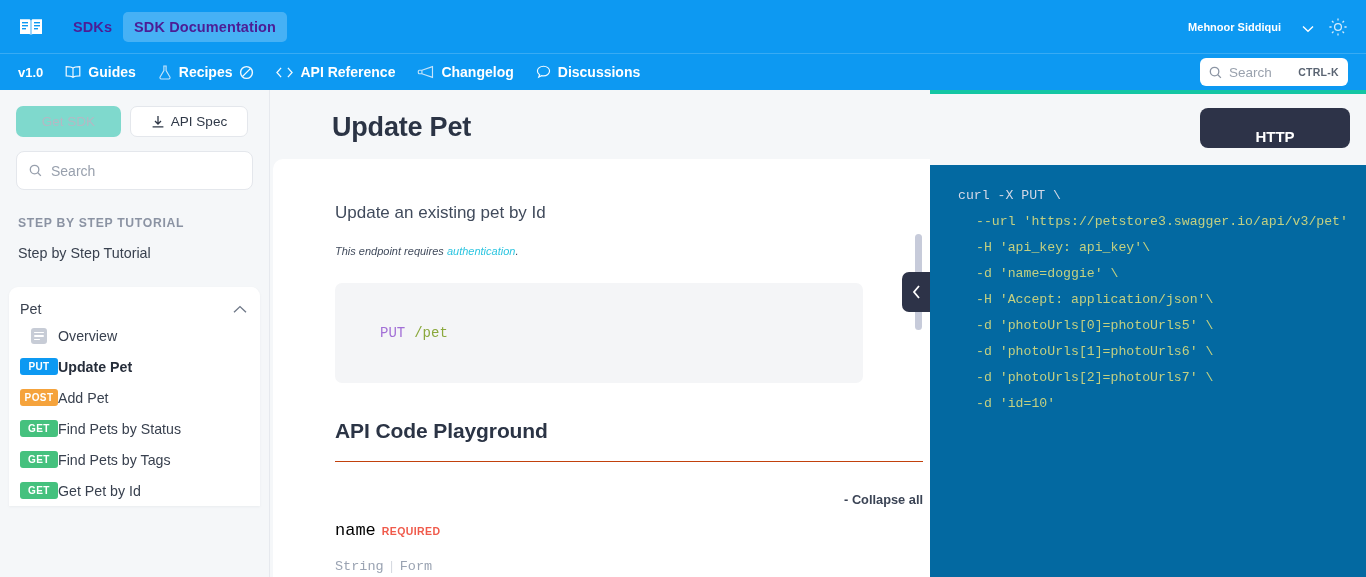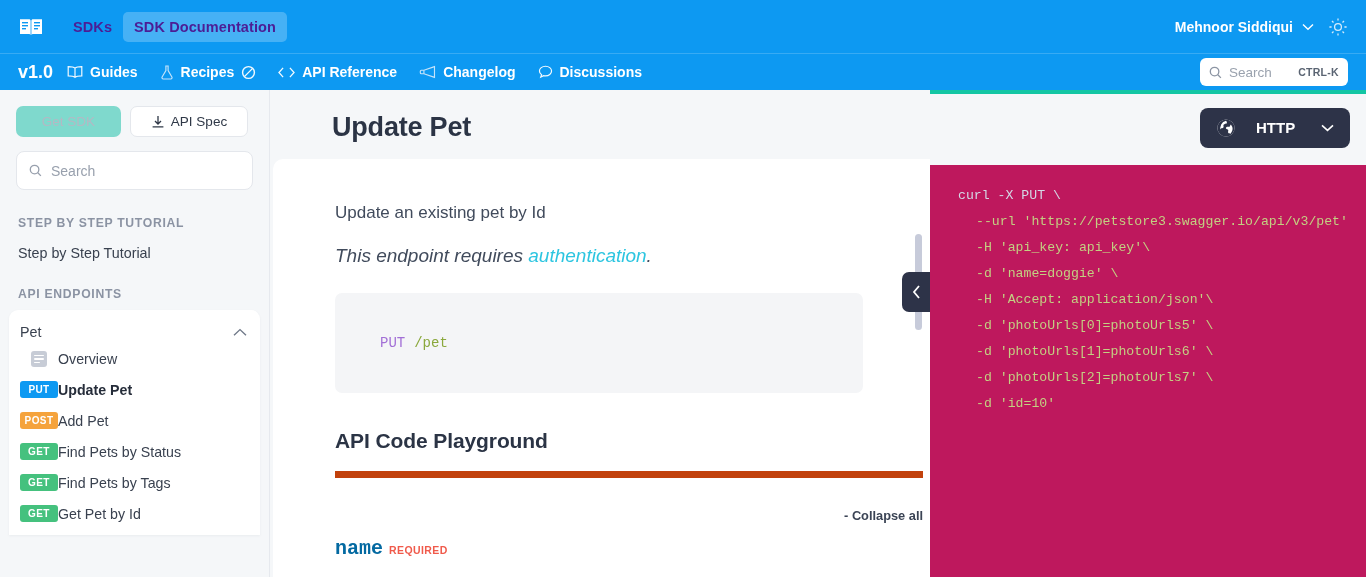--- a/index.html
+++ b/index.html
@@ -37,25 +37,25 @@
   }
   .topbar-link.active { background: rgba(255,255,255,.24); }
   .topbar-right {
     margin-left: auto;
     display: flex;
     align-items: center;
     gap: 14px;
   }
   .user-name {
     color: #ffffff;
-    font-size: 14px;
-    font-weight: 700;
-    display: flex;
-    align-items: center;
-    gap: 9px;
+    font-size: 11px;
+    font-weight: 700;
+    display: flex;
+    align-items: flex-end;
+    gap: 21px;
     cursor: pointer;
   }
   .theme-toggle { cursor: pointer; display:flex; align-items:center; color:#fff; }
 
   
   .navbar {
     height: 37px;
     background: #0d99f2;
     display: flex;
     align-items: center;
@@ -64,22 +64,22 @@
     border-top: 1px solid rgba(255,255,255,.18);
   }
   .navbar::after {
     content: "";
     position: absolute;
     left: 0; right: 0; bottom: -4px;
     height: 4px;
     background: #13c6a4;
   }
   .nav-version {
-    color: #fff; font-size: 18px; font-weight: 700;
-    margin-right: 14px; cursor: pointer;
+    color: #fff; font-size: 13px; font-weight: 700;
+    margin-right: 22px; cursor: pointer;
   }
   .nav-item {
     display: flex; align-items: center; gap: 7px;
     color: #fff; font-size: 14px; font-weight: 700;
     margin-right: 22px; cursor: pointer; white-space: nowrap;
   }
   .nav-item .nicon { display: flex; align-items:center; opacity:.95; }
   .nav-search {
     margin-left: auto;
     background: #fff;
@@ -156,21 +156,21 @@
     color: #39414f;
     font-size: 14.3px;
     padding: 6px 2px;
     margin-bottom: 20px;
     cursor: pointer;
   }
   .group-card {
     background: #fff;
     border-radius: 9px 9px 0 0;
     margin: 8px -7px;
-    padding: 10px 9px 6px 9px;
+    padding: 10px 9px 0 9px;
     box-shadow: 0 1px 3px rgba(20,30,50,.05);
   }
   .group-head {
     display: flex; align-items: center; justify-content: space-between;
     padding: 4px 4px 4px 2px;
     cursor: pointer;
   }
   .group-head .gname { color: #39414f; font-size: 14.3px; }
   .ep-row {
     display: flex; align-items: center; 
@@ -230,21 +230,21 @@
     padding: 44px 0 0 62px;
     overflow: hidden;
     position: relative;
   }
   .desc {
     font-size: 17px;
     color: #414b5c;
     margin-bottom: 22px;
   }
   .auth-line {
-    font-size: 19px;
+    font-size: 11px;
     font-style: italic;
     color: #414b5c;
     margin-bottom: 26px;
   }
   .auth-line a { color: #2cc5e0; text-decoration: none; cursor: pointer; font-style: italic;}
   .endpoint-box {
     background: #f4f5f7;
     border-radius: 7px;
     height: 100px;
     width: 528px;
@@ -256,38 +256,38 @@
     margin-bottom: 36px;
   }
   .endpoint-box .m { color: #a26fd6; margin-right: 9px; }
   .endpoint-box .p { color: #8aa83c; }
   .section-title {
     font-size: 21px;
     font-weight: 700;
     color: #2b3445;
     letter-spacing: -.1px;
     padding-bottom: 18px;
-    border-bottom: 7px solid #c2410c;
+    border-bottom: 1px solid #c2410c;
     width: 588px;
     margin-bottom: 30px;
   }
   .collapse-row {
     width: 588px;
     text-align: right;
     font-size: 12.8px;
     font-weight: 700;
     color: #3b4455;
     margin-bottom: 14px;
     cursor: pointer;
   }
   .param-name {
     font-family: "Liberation Mono", monospace;
-    font-size: 20px;
-    font-weight: 700;
-    color: #0369a1;
+    font-size: 17px;
+    font-weight: 400;
+    color: #000000;
   }
   .param-req {
     font-family: "Liberation Sans", sans-serif;
     font-size: 10.5px;
     font-weight: 700;
     color: #f05a4b;
     letter-spacing: .4px;
     margin-left: 6px;
   }
   .param-type {
@@ -353,40 +353,41 @@
     border-radius: 8px;
     height: 40px;
     width: 150px;
     display: flex;
     align-items: center;
     padding: 0 16px;
     gap: 20px;
     font-size: 15px;
     font-weight: 700;
     cursor: pointer;
+    flex-direction: column;
   }
   .lang-btn .chev { margin-left: auto; font-size: 12px; }
   .tabs {
     display: flex;
     gap: 6px;
     padding: 0 18px;
     background: #2a3048;
     border-bottom: 1px solid #3a4058;
   }
   .tab {
     padding: 12px 11px 9px 11px;
     font-size: 13.5px;
     color: #8f96ab;
     cursor: pointer;
     border-bottom: 2px solid transparent;
   }
   .tab.active { color: #fff; font-weight: 700; border-bottom-color: #ffffff; }
   .code {
     flex: 1;
-    background: #be185d;
+    background: #0369a1;
     padding: 18px 0 0 28px;
     font-family: "Liberation Mono", monospace;
     font-size: 13.2px;
     line-height: 26px;
     overflow: hidden;
     white-space: nowrap;
   }
   .code .ln { color: #d4d8e6; }
   .code .ind { padding-left: 18px; display:block; }
   .code .str { color: #c3d082; }
@@ -511,21 +512,20 @@
       <svg width="13" height="13" viewBox="0 0 14 14" fill="none" stroke="#98a0ad" stroke-width="1.4">
         <circle cx="6" cy="6" r="4.6"></circle>
           <path d="M9.5 9.5l3.3 3.3"></path>
       </svg>
       <span class="sph">Search</span>
     </div>
 
     <div class="side-heading">STEP BY STEP TUTORIAL</div>
     <div class="side-link">Step by Step Tutorial</div>
 
-    <div class="side-heading">API ENDPOINTS</div>
 
     <div class="group-card">
       <div class="group-head">
         <span class="gname">Pet</span>
         <svg width="14" height="9" viewBox="0 0 14 9" fill="none" stroke="#6f7888" stroke-width="1.4">
           <path d="M1 7.2L7 1.6l6 5.6"></path>
         </svg>
       </div>
 
       <div class="ep-row">

